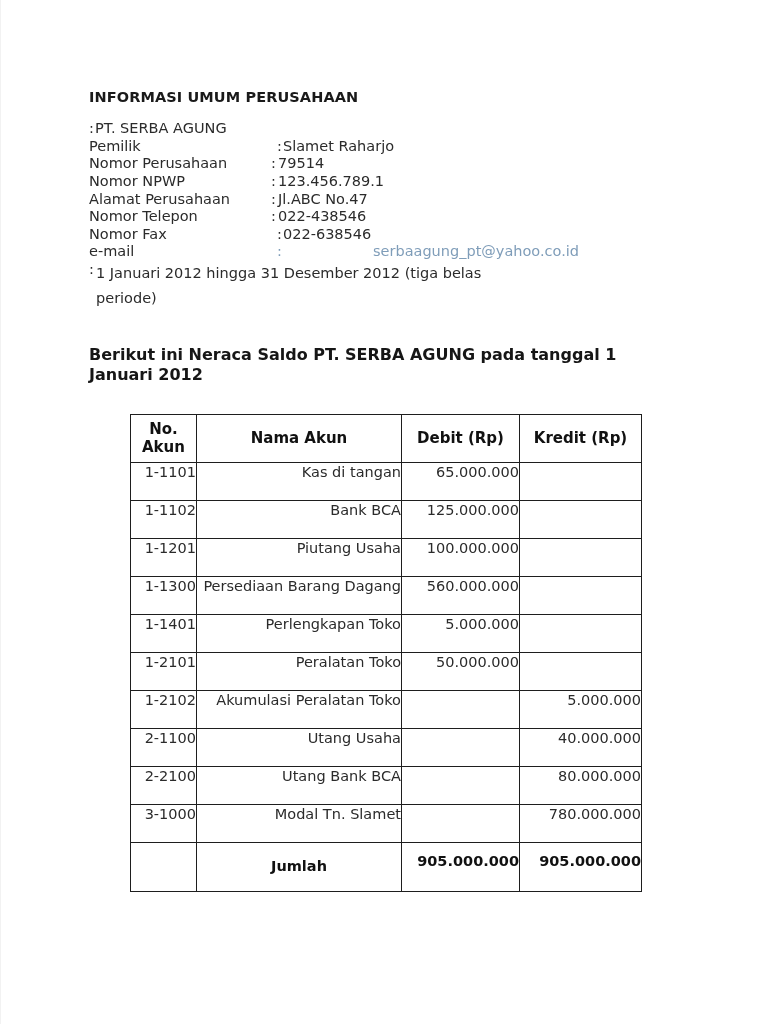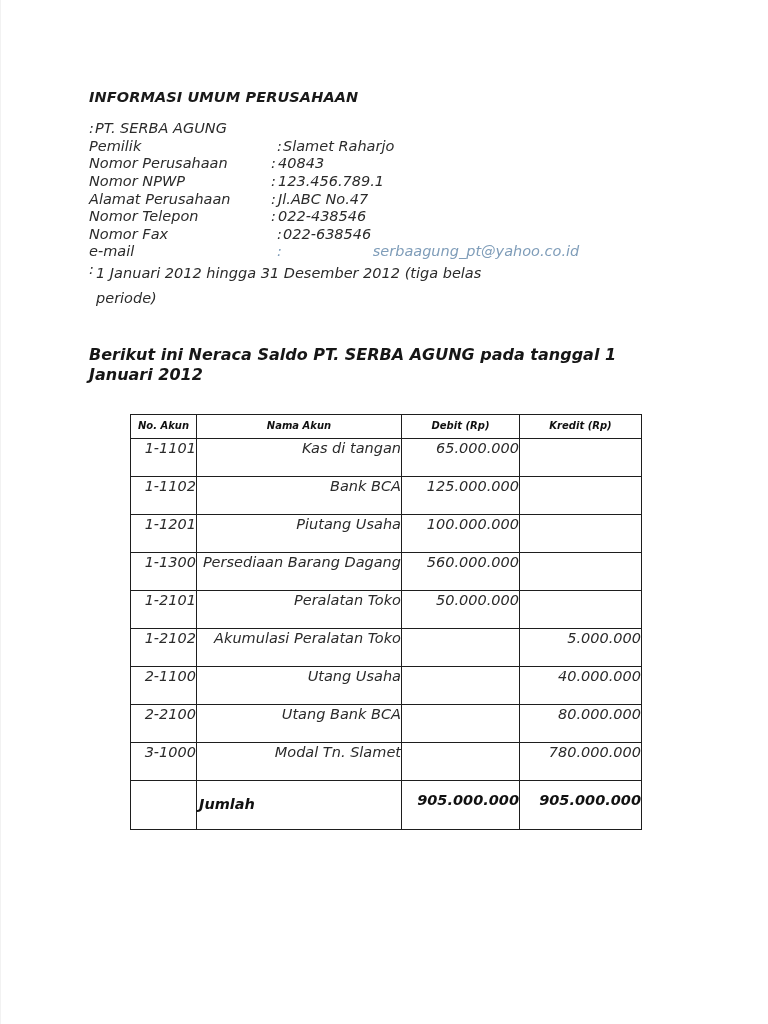--- a/index.html
+++ b/index.html
@@ -15,21 +15,20 @@
     font-family: "DejaVu Sans", "Liberation Sans", sans-serif;
     color: #1a1a1a;
     -webkit-font-smoothing: antialiased;
   }
   .page {
     position: relative;
     width: 768px;
     height: 879px;
     background: #ffffff;
     box-sizing: border-box;
-    font-style: italic;
   }
   .page-edge-left {
     position: absolute;
     left: 0; top: 0;
     width: 1px; height: 1024px;
     background: #f2f2f2;
   }
   .content {
     position: absolute;
     left: 89px;
@@ -114,21 +113,21 @@
   table.neraca col.c-kr  { width: 122px; }
 
   table.neraca th,
   table.neraca td {
     border: 1px solid #1e1e1e;
     vertical-align: top;
     padding: 0;
   }
   table.neraca thead th {
     font-weight: bold;
-    font-size: 10px;
+    font-size: 15px;
     text-align: center;
     color: #111;
     padding: 5px 2px 6px 2px;
     line-height: 1.22;
     vertical-align: middle;
   }
   table.neraca thead th.hd-no {
     line-height: 1.2;
   }
   table.neraca tbody td {
@@ -152,21 +151,21 @@
     padding: 1px 0 0 0;
     white-space: nowrap;
   }
   tr.total-row td {
     height: 26px;
     font-weight: bold;
     color: #111;
     vertical-align: middle;
   }
   tr.total-row td.total-label {
-    text-align: left;
+    text-align: center;
     padding: 0 2px 2px 2px;
     margin-left: 26px;
   }
   tr.total-row td.cell-amt {
     padding: 0 0 11px 0;
   }
 
   
   .footer-lead {
     font-size: 14.5px;
@@ -194,21 +193,21 @@
 
       <div class="info-row indent-sep">
         <span class="info-label">Pemilik</span>
         <span class="info-sep">:</span>
         <span class="info-value">Slamet Raharjo</span>
       </div>
 
       <div class="info-row">
         <span class="info-label">Nomor Perusahaan</span>
         <span class="info-sep">:</span>
-        <span class="info-value">40843</span>
+        <span class="info-value">79514</span>
       </div>
 
       <div class="info-row">
         <span class="info-label">Nomor NPWP</span>
         <span class="info-sep">:</span>
         <span class="info-value">123.456.789.1</span>
       </div>
 
       <div class="info-row">
         <span class="info-label">Alamat Perusahaan</span>
@@ -282,20 +281,26 @@
             <td class="cell-amt"></td>
           </tr>
 
           <tr>
             <td class="cell-no">1-1300</td>
             <td class="cell-name">Persediaan Barang Dagang</td>
             <td class="cell-amt">560.000.000</td>
             <td class="cell-amt"></td>
           </tr>
 
+          <tr>
+            <td class="cell-no">1-1401</td>
+            <td class="cell-name">Perlengkapan Toko</td>
+            <td class="cell-amt">5.000.000</td>
+            <td class="cell-amt"></td>
+          </tr>
 
           <tr>
             <td class="cell-no">1-2101</td>
             <td class="cell-name">Peralatan Toko</td>
             <td class="cell-amt">50.000.000</td>
             <td class="cell-amt"></td>
           </tr>
 
           <tr>
             <td class="cell-no">1-2102</td>

